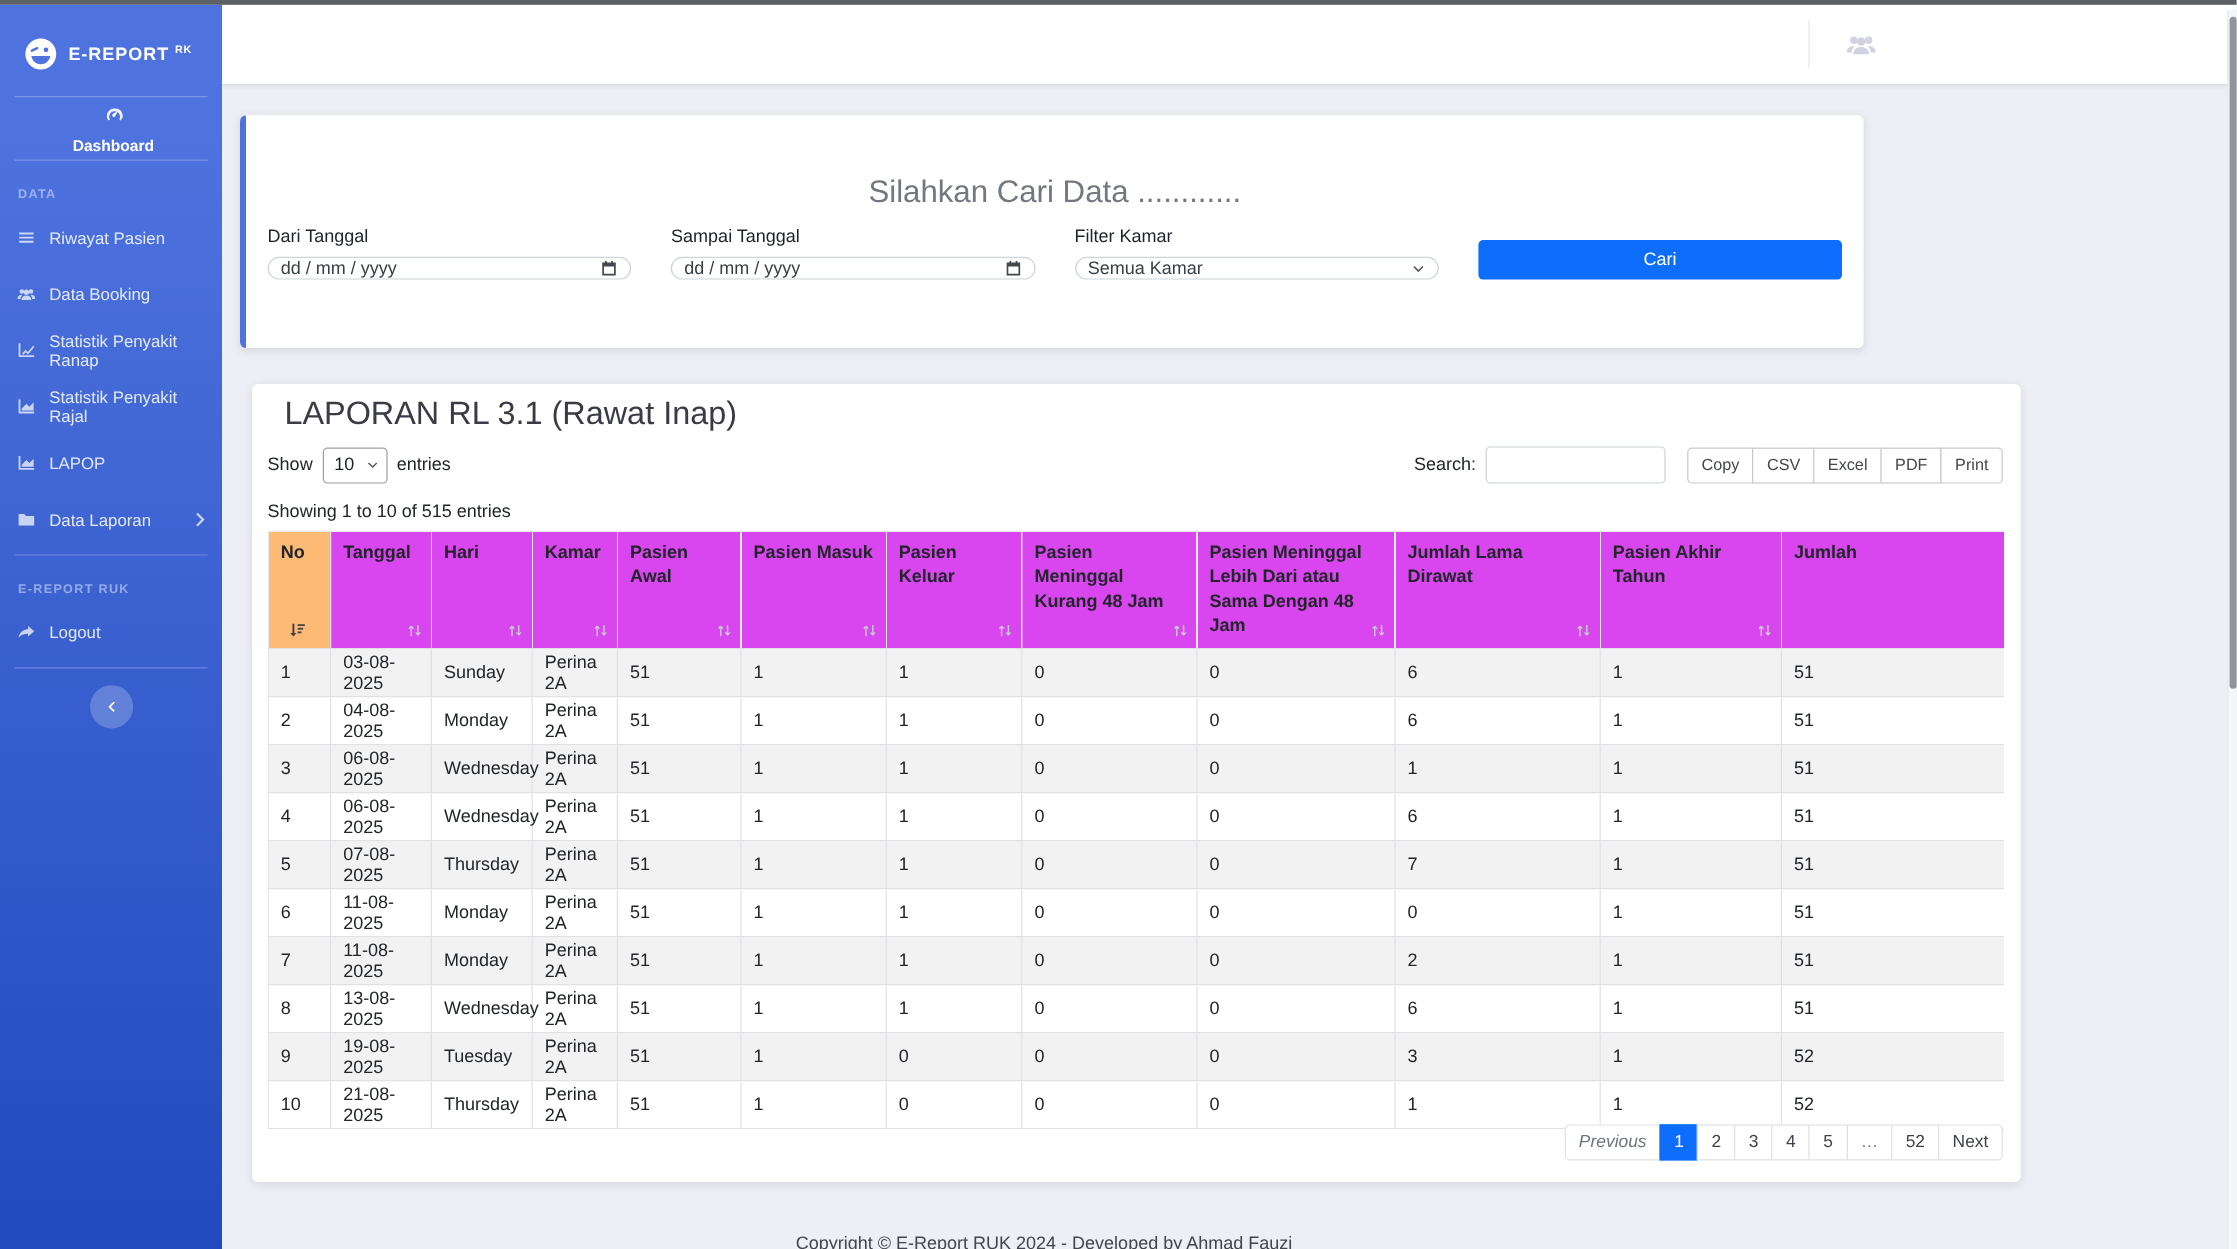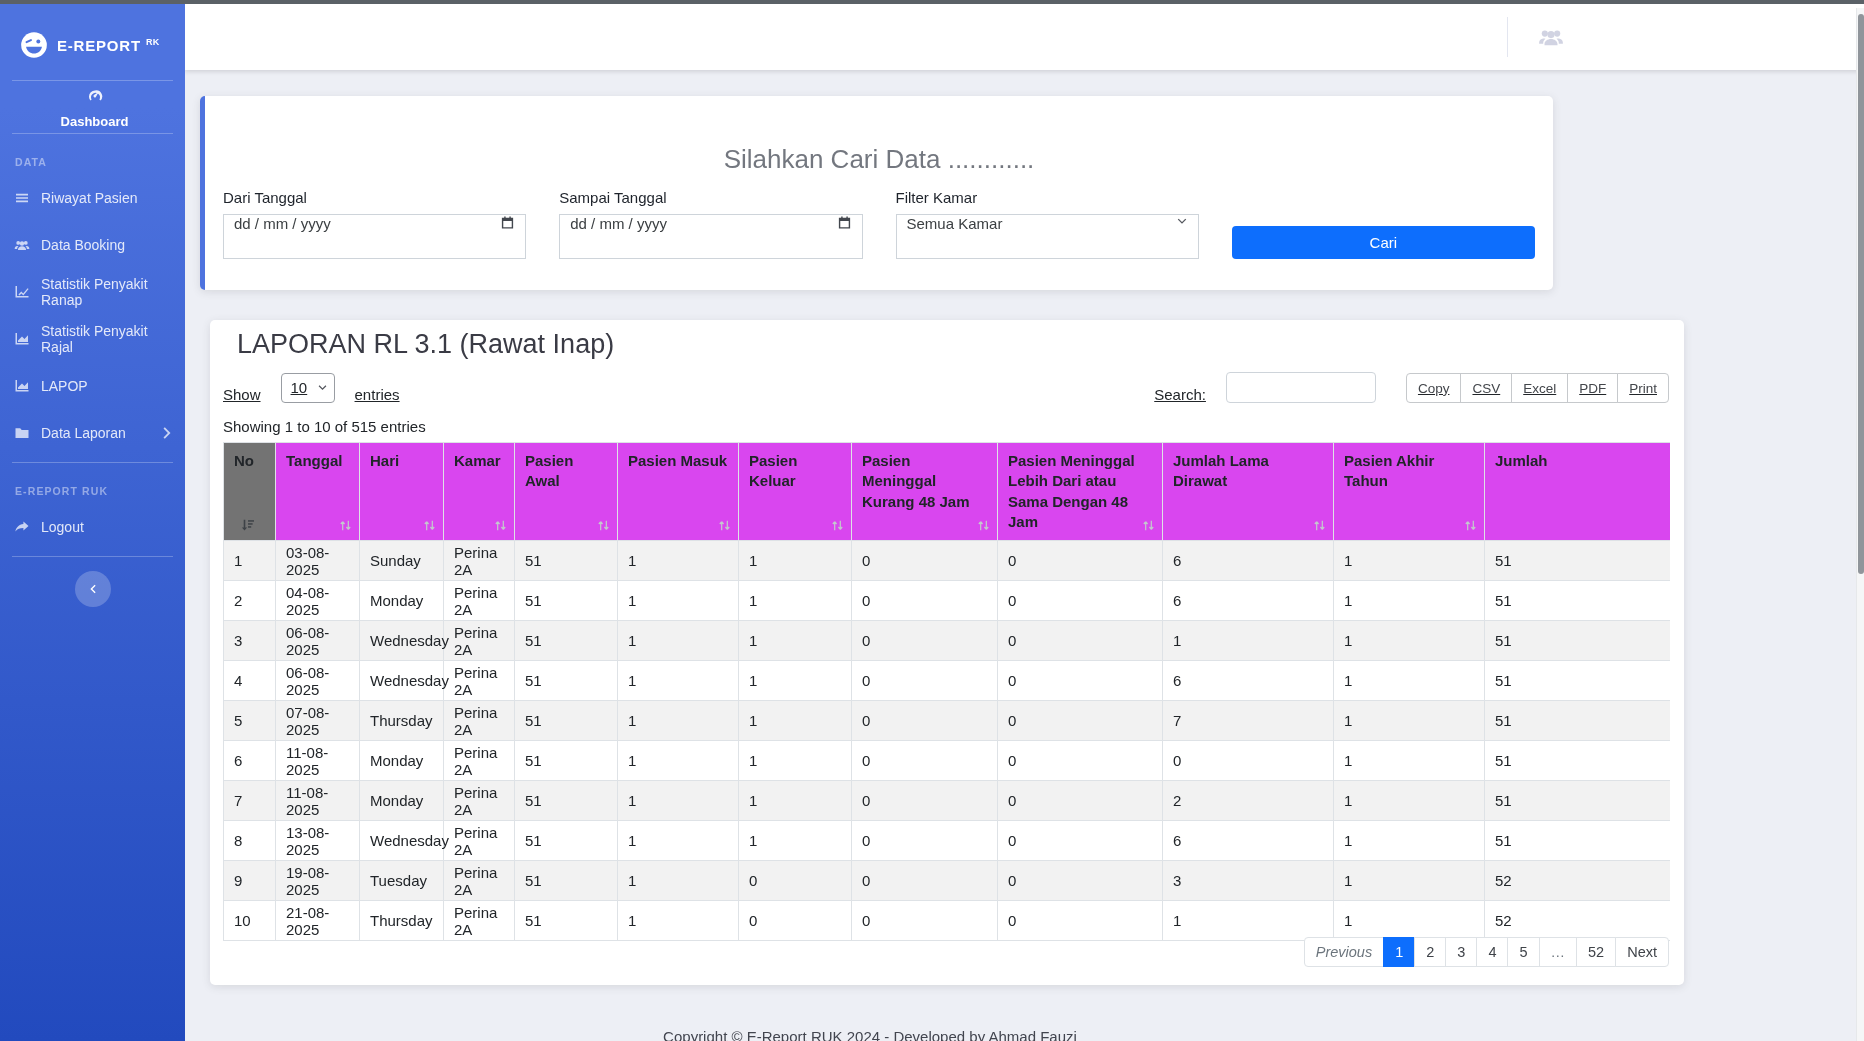--- a/index.html
+++ b/index.html
@@ -37,50 +37,50 @@
   .topbar-user{position:absolute;right:300px;top:20px;width:26px;height:26px;color:#d1d3e2;cursor:pointer;}
   .content{position:absolute;top:66px;left:0;right:0;bottom:0;background:#edeff5;}
 
   
   .filter-card{position:absolute;left:15px;top:26px;width:1353px;height:194px;background:#fff;
     border-left:5px solid var(--accent);border-radius:5px;box-shadow:0 2px 8px rgba(58,59,69,.13);}
   .filter-title{padding-top:44px;text-align:center;font-size:26px;color:#73777f;line-height:38px;}
   .filter-row{display:flex;gap:33px;padding:11px 18px 0;align-items:flex-end;}
   .filter-col{flex:1;min-width:0;}
   .filter-label{display:block;font-size:15px;color:#1e232b;margin-bottom:8px;}
-  .control{height:45px;border:1px solid #ced4da;border-radius:0;display:flex;
+  .control{height:19px;border:1px solid #ced4da;border-radius:16px;display:flex;align-items:center;
     justify-content:space-between;padding:0 10px;font-size:15px;color:#3c4043;background:#fff;cursor:pointer;}
   .cal-ic{width:15px;height:15px;color:#43474e;}
   .sel-ic{width:12px;height:12px;color:#54575e;}
   .btn-col button{width:100%;height:33px;border:none;border-radius:4px;background:var(--primary);
     color:#fff;font-size:15px;font-family:inherit;cursor:pointer;}
 
   
   .report-card{position:absolute;left:25px;top:250px;width:1474px;height:665px;background:#fff;
     border-radius:5px;box-shadow:0 2px 8px rgba(58,59,69,.13);}
   .report-title{position:absolute;left:27px;top:9px;font-size:27px;color:#3a3b45;}
   .controls{position:absolute;top:52px;left:13px;right:15px;display:flex;justify-content:space-between;
     align-items:center;font-size:15px;color:#212529;}
-  .length-ctl,.search-ctl{display:flex;align-items:flex-end;gap:20px;text-decoration:underline;}
+  .length-ctl,.search-ctl{display:flex;align-items:center;gap:8px;}
   .length-select{width:54px;height:30px;border:1px solid #999da3;border-radius:4px;display:flex;
     align-items:center;justify-content:space-between;padding:0 6px 0 9px;cursor:pointer;background:#fff;}
   .length-select .sel-ic{width:11px;height:11px;}
   .search-input{width:150px;height:31px;border:1px solid #ced4da;border-radius:4px;padding:0 8px;font:inherit;}
   .dt-buttons{display:flex;margin-left:10px;}
   .dt-btn{padding:0 11px;height:30px;background:#fff;border:1px solid #c6c9cc;color:#43464b;
     font-size:13.5px;font-family:inherit;margin-left:-1px;cursor:pointer;}
   .dt-btn:first-child{border-radius:4px 0 0 4px;margin-left:0;}
   .dt-btn:last-child{border-radius:0 4px 4px 0;}
   .dt-info{position:absolute;top:98px;left:13px;font-size:15px;color:#212529;}
   .table-wrap{position:absolute;top:122px;left:13px;right:14px;overflow:hidden;}
   table{border-collapse:collapse;table-layout:fixed;width:1461px;font-size:15px;color:#212529;}
   th,td{border:1px solid #dee2e6;text-align:left;}
   th{vertical-align:top;padding:8px 10px;height:84px;position:relative;font-weight:bold;
      line-height:1.35;background:#d946ef;cursor:pointer;}
-  th:first-child{background:#737373;}
+  th:first-child{background:#fdba74;}
   .sort-ic{position:absolute;bottom:7px;right:6px;width:15px;height:15px;color:#c4c8cd;}
   .sort-ic.active{color:#3e4247;left:16px;right:auto;width:16px;height:16px;}
   td{padding:0 10px;height:40px;}
   tbody tr:nth-child(odd) td{background:#f2f2f2;}
   tbody tr:nth-child(even) td{background:#fff;}
   .pagination{position:absolute;right:15px;top:617px;display:flex;list-style:none;}
   .page-item{border:1px solid #dee2e6;background:#fff;color:#3f4349;font-size:14.5px;
     padding:6px 11px;margin-left:-1px;cursor:pointer;}
   .page-item.prev{color:#6c757d;border-radius:4px 0 0 4px;margin-left:0;font-style:italic;}
   .page-item.ellipsis{color:#6c757d;cursor:default;}

